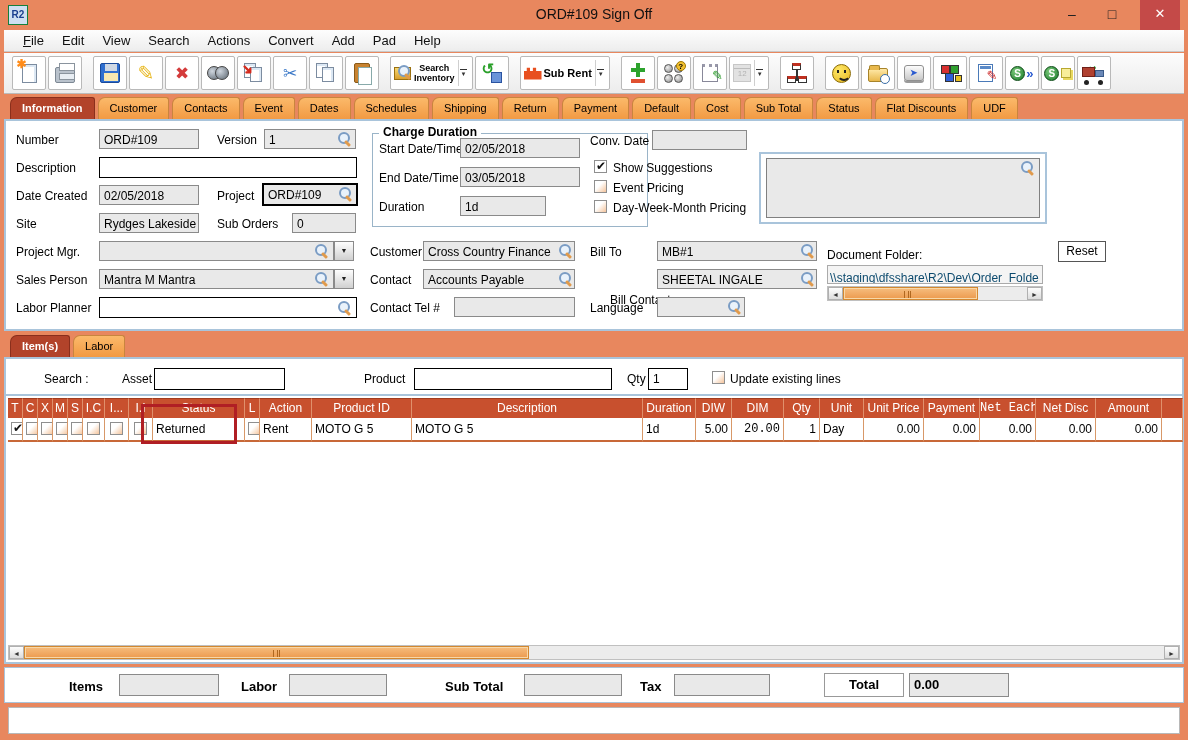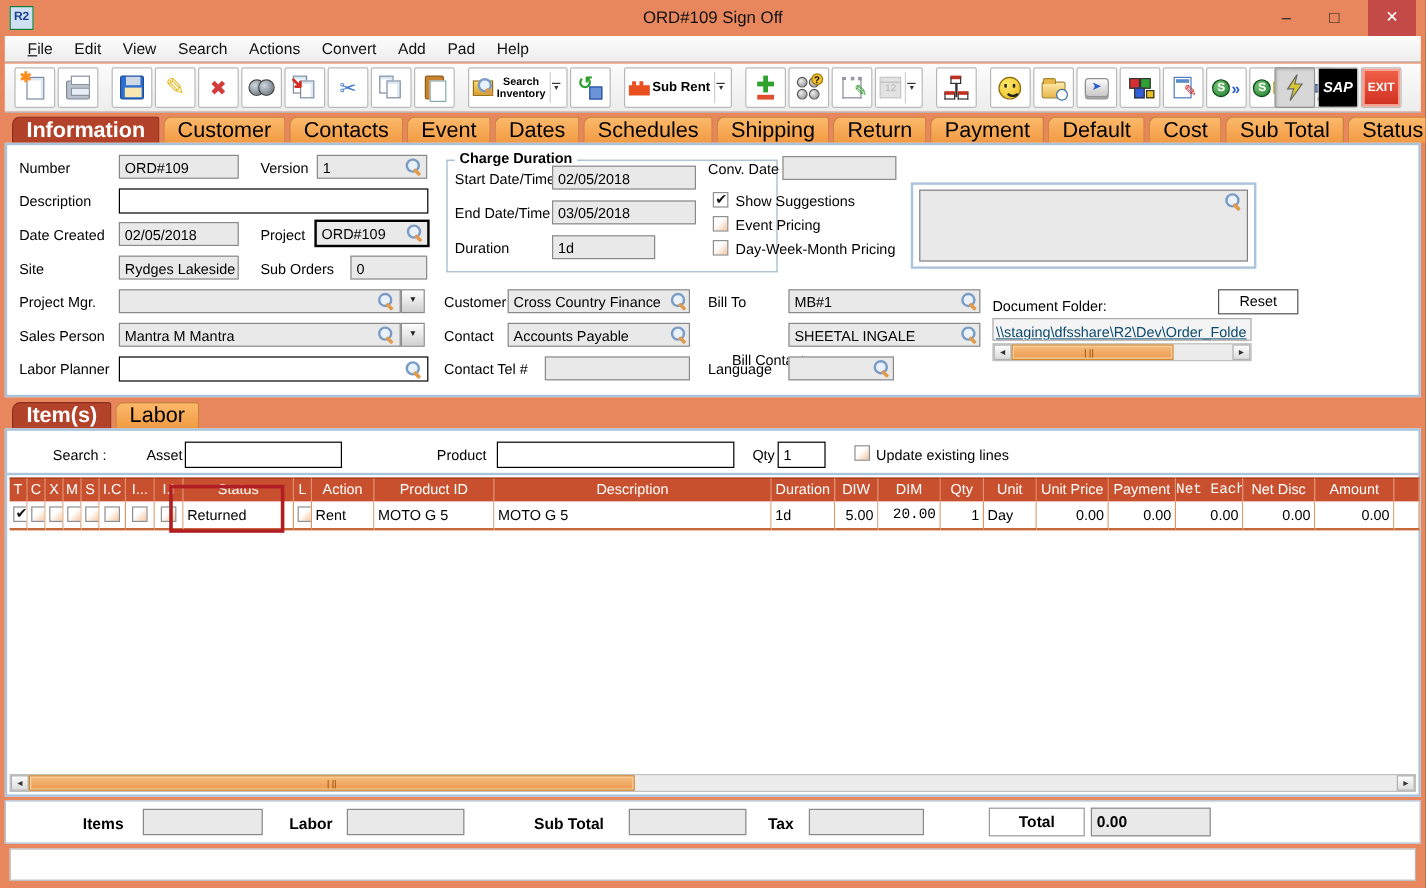--- a/index.html
+++ b/index.html
@@ -88,21 +88,21 @@
   .i-goldbox { width:17px; height:13px; background:linear-gradient(#f8d870,#d8a030); border:1px solid #9a7010; position:relative; }
   .i-cubearrow { position:relative; width:20px; height:20px; }
   .i-cubearrow .cube { position:absolute; right:0; bottom:0; width:11px; height:11px; background:#6a93d8; border:1px solid #2a53a0; }
   .i-cubearrow .ar { position:absolute; left:0; top:-3px; color:#2aa02a; font-size:15px; font-weight:bold; }
   .i-org { position:relative; width:20px; height:20px; }
   .i-org i { position:absolute; width:9px; height:7px; background:#fff; border:1px solid #333; border-top:3px solid #c03020; }
   .i-org::before { content:""; position:absolute; left:9px; top:2px; width:2px; height:16px; background:#333; }
 
   
   .tabs-row { position:absolute; display:flex; align-items:flex-end; }
-  .tab { height:22px; line-height:21px; padding:0 11px; background:linear-gradient(#fbb96a,#f29a43); border:1px solid #c9853e; border-bottom:none; border-radius:7px 3px 0 0; margin-right:3px; font-size:18px; color:#000; white-space:nowrap; }
+  .tab { height:22px; line-height:21px; padding:0 11px; background:linear-gradient(#fbb96a,#f29a43); border:1px solid #c9853e; border-bottom:none; border-radius:7px 3px 0 0; margin-right:3px; font-size:11px; color:#000; white-space:nowrap; }
   .tab.sel { background:#B2432A; color:#fff; font-weight:bold; border-color:#8a2f1c; }
 
   
   .panel { position:absolute; background:#fff; border:2px solid #A9C4DB; }
   .lbl { position:absolute; font-size:12px; color:#000; white-space:nowrap; }
   .lbl.b { font-weight:bold; }
   .fld { position:absolute; height:20px; background:#E9E9E9; border:1px solid #8a8a8a; font-size:12px; color:#000; padding:3px 4px 0 4px; white-space:nowrap; overflow:hidden; }
   .fld.white { background:#fff; border:1.5px solid #000; }
   .fld.thick { border:2px solid #000; }
   .mag { position:absolute; width:14px; height:14px; }
@@ -283,33 +283,20 @@
       <button class="tb">
           <span class="i-truck">
             <span class="arr">↩</span>
             <span class="box"></span>
             <span class="cab"></span>
             <span class="w1"></span>
             <span class="w2"></span>
           </span>
         </button>
     </div>
-    <div class="tbrow" style="left:auto;right:14px;">
-      <button class="tb pressed">
-        <svg width="20" height="22" viewBox="0 0 20 22">
-            <polygon points="12,0 4,12 9,12 6,22 16,8 10,8" fill="#d8c830" stroke="#666" stroke-width="1"></polygon>
-          </svg>
-      </button>
-      <button class="tb flat">
-          <span class="i-sap">SAP</span>
-        </button>
-      <button class="tb flat">
-          <span class="i-exit">EXIT</span>
-        </button>
-    </div>
   </div>
 
   <div class="tabs-row" id="main-tabs" style="left:10px;top:97px;">
       <span class="tab sel">Information</span>
       <span class="tab">Customer</span>
       <span class="tab">Contacts</span>
       <span class="tab">Event</span>
       <span class="tab">Dates</span>
       <span class="tab">Schedules</span>
       <span class="tab">Shipping</span>
@@ -396,21 +383,21 @@
     <span class="lbl" style="left:584px;top:180px;">Language</span>
     <div class="fld" style="left:651px;top:176px;width:88px;"></div>
     <span class="mag" style="left:722px;top:179px;"></span>
 
     <div style="position:absolute;left:753px;top:31px;width:288px;height:72px;border:2px solid #A9C4DB;">
       <div style="position:absolute;left:5px;top:4px;right:5px;bottom:4px;background:#E9E9E9;border:1px solid #808080;"></div>
       <span class="mag" style="right:10px;top:7px;"></span>
     </div>
 
     <span class="lbl" style="left:821px;top:127px;">Document Folder:</span>
-    <div class="btn" style="left:1009px;top:120px;width:67px;height:21px;line-height:19px;">Reset</div>
+    <div class="btn" style="left:1052px;top:120px;width:48px;height:21px;line-height:19px;">Reset</div>
     <div style="position:absolute;left:821px;top:144px;width:216px;height:19px;border:1px solid #aaa;background:#f4f4f4;overflow:hidden;padding:2px 2px 0 2px;">
       <span class="link">\\staging\dfsshare\R2\Dev\Order_Folde</span>
     </div>
     <div class="hscroll" style="left:821px;top:165px;width:216px;">
       <span class="arr" style="left:0;">◄</span>
       <span class="thumb" style="left:15px;width:135px;">
           <span class="grip" style="left:60px;"></span>
         </span>
       <span class="arr" style="right:0;">►</span>
     </div>

